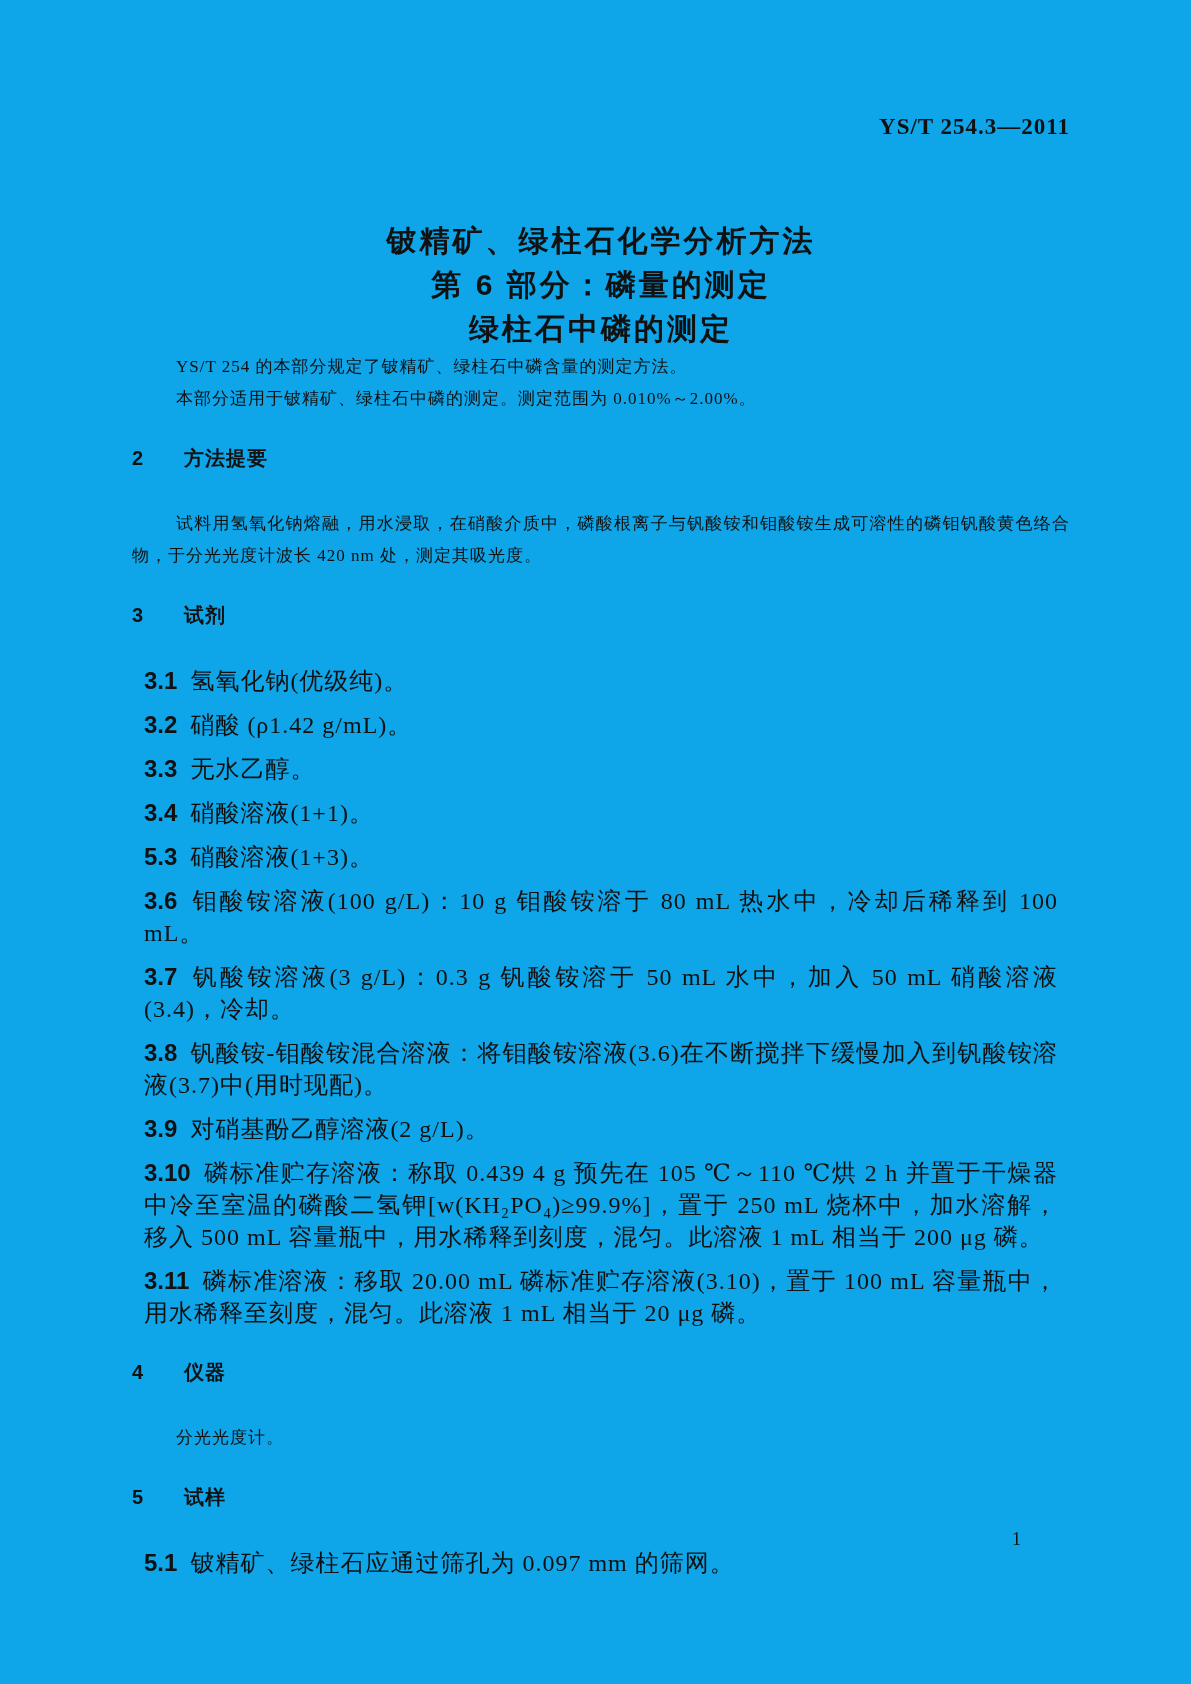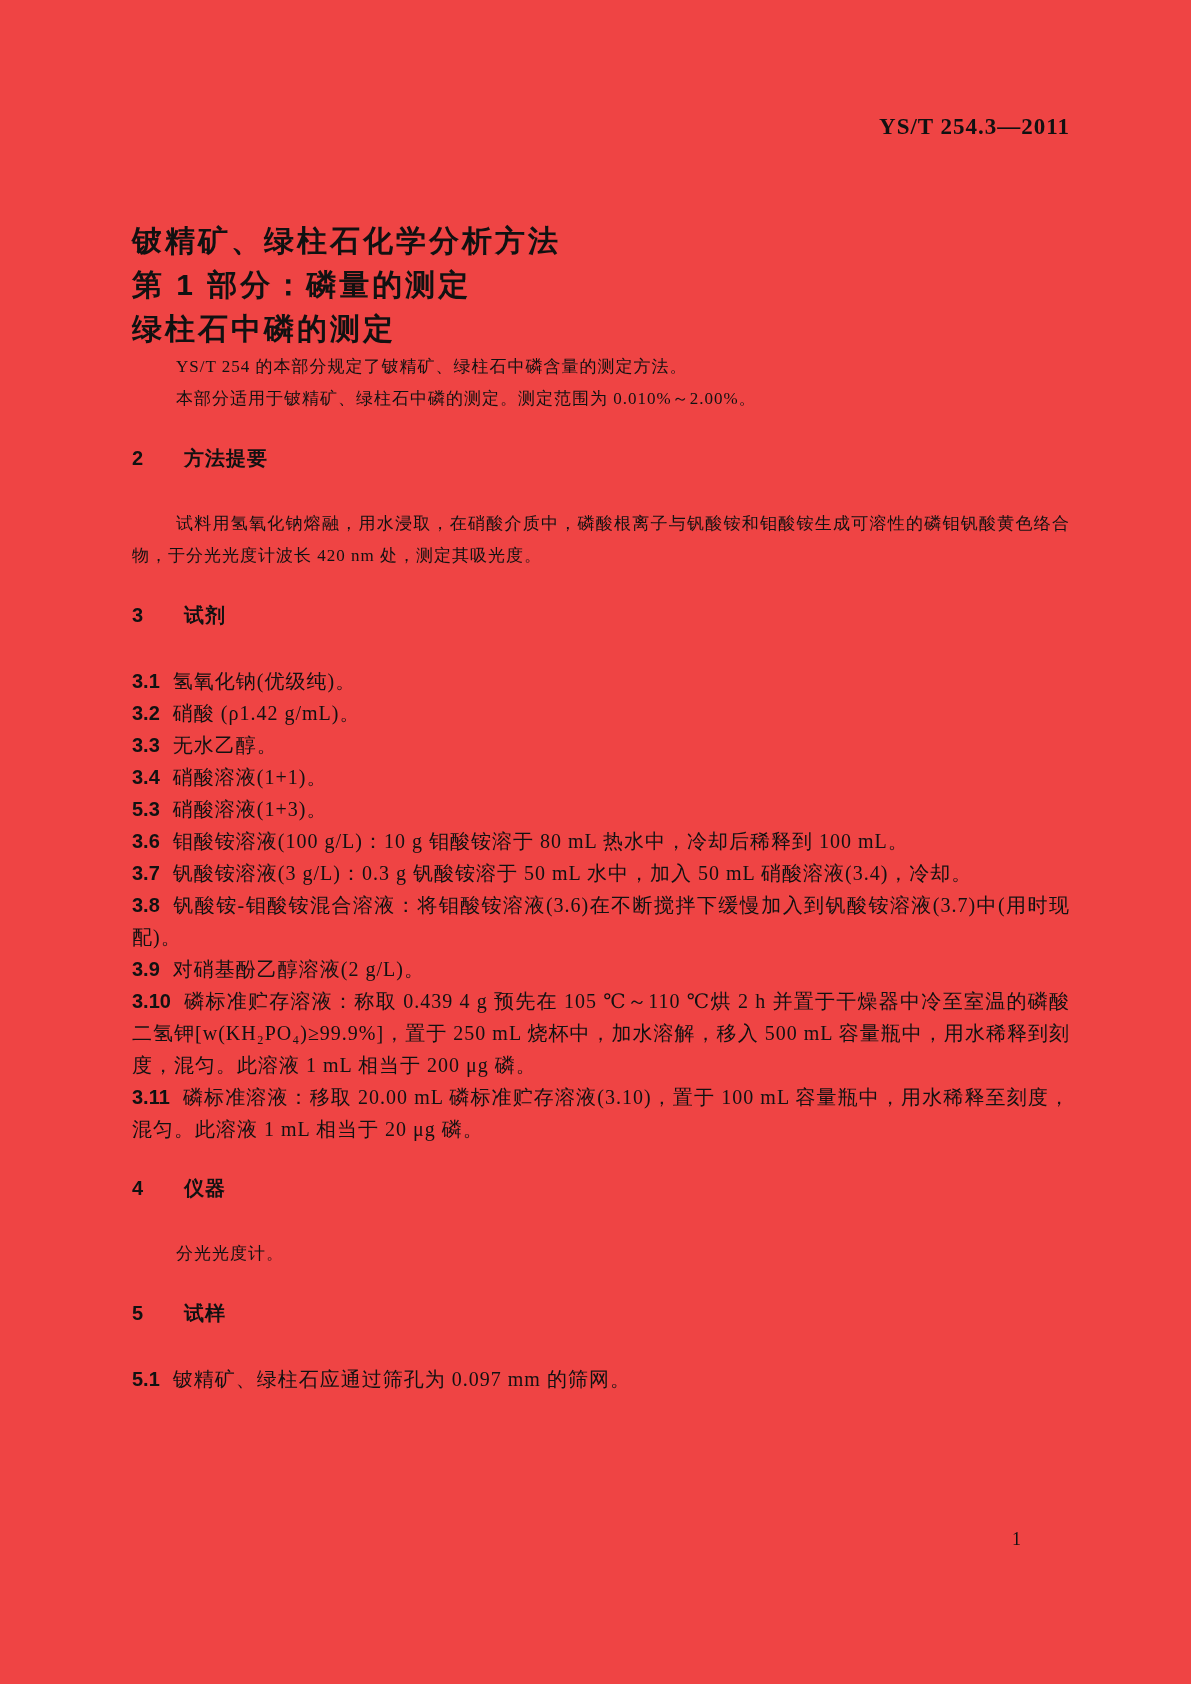--- a/index.html
+++ b/index.html
@@ -4,21 +4,21 @@
 <style>
   html, body {
     margin: 0;
     padding: 0;
     background: #ffffff;
   }
   .page {
     position: relative;
     width: 1191px;
     height: 1684px;
-    background: #ef4444;
+    background: #0ea5e9;
     color: #111111;
     overflow: hidden;
     font-family: "Liberation Serif", "DejaVu Serif", serif;
   }
   .content {
     margin-left: 132px;
     width: 938px;
   }
   .doc-header {
     margin-top: 112px;
@@ -26,21 +26,21 @@
     font-family: "Liberation Serif", "DejaVu Serif", serif;
     font-weight: bold;
     font-size: 23px;
     line-height: 29px;
     letter-spacing: 1px;
   }
   .title-block {
     margin-top: 78px;
   }
   .title-line {
-    text-align: left;
+    text-align: center;
     font-family: "Liberation Sans", "DejaVu Sans", sans-serif;
     font-weight: bold;
     font-size: 30px;
     line-height: 44px;
     letter-spacing: 3px;
   }
   .sec-h {
     font-family: "Liberation Sans", "DejaVu Sans", sans-serif;
     font-weight: bold;
     font-size: 20px;
@@ -59,23 +59,23 @@
   }
   .para {
     font-size: 17px;
     line-height: 32px;
     margin: 0;
     text-indent: 44px;
     text-align: justify;
     letter-spacing: 1px;
   }
   .clause {
-    font-size: 20px;
+    font-size: 24px;
     line-height: 32px;
-    margin: 0;
+    margin: 12px;
     text-align: justify;
     letter-spacing: 1px;
   }
   .clause-num {
     font-family: "Liberation Sans", "DejaVu Sans", sans-serif;
     font-weight: bold;
     letter-spacing: 0;
     margin-right: 13px;
   }
   .page-number {
@@ -90,21 +90,21 @@
 </head>
 <body>
 
 <div class="page">
   <div class="content">
 
     <div class="doc-header">YS/T 254.3—2011</div>
 
     <div class="title-block">
       <div class="title-line">铍精矿、绿柱石化学分析方法</div>
-      <div class="title-line">第 1 部分：磷量的测定</div>
+      <div class="title-line">第 6 部分：磷量的测定</div>
       <div class="title-line">绿柱石中磷的测定</div>
     </div>
 
     <div class="section">
       <p class="para">YS/T 254 的本部分规定了铍精矿、绿柱石中磷含量的测定方法。</p>
       <p class="para">本部分适用于铍精矿、绿柱石中磷的测定。测定范围为 0.010%～2.00%。</p>
     </div>
 
     <div class="section">
       <h2 class="sec-h">

